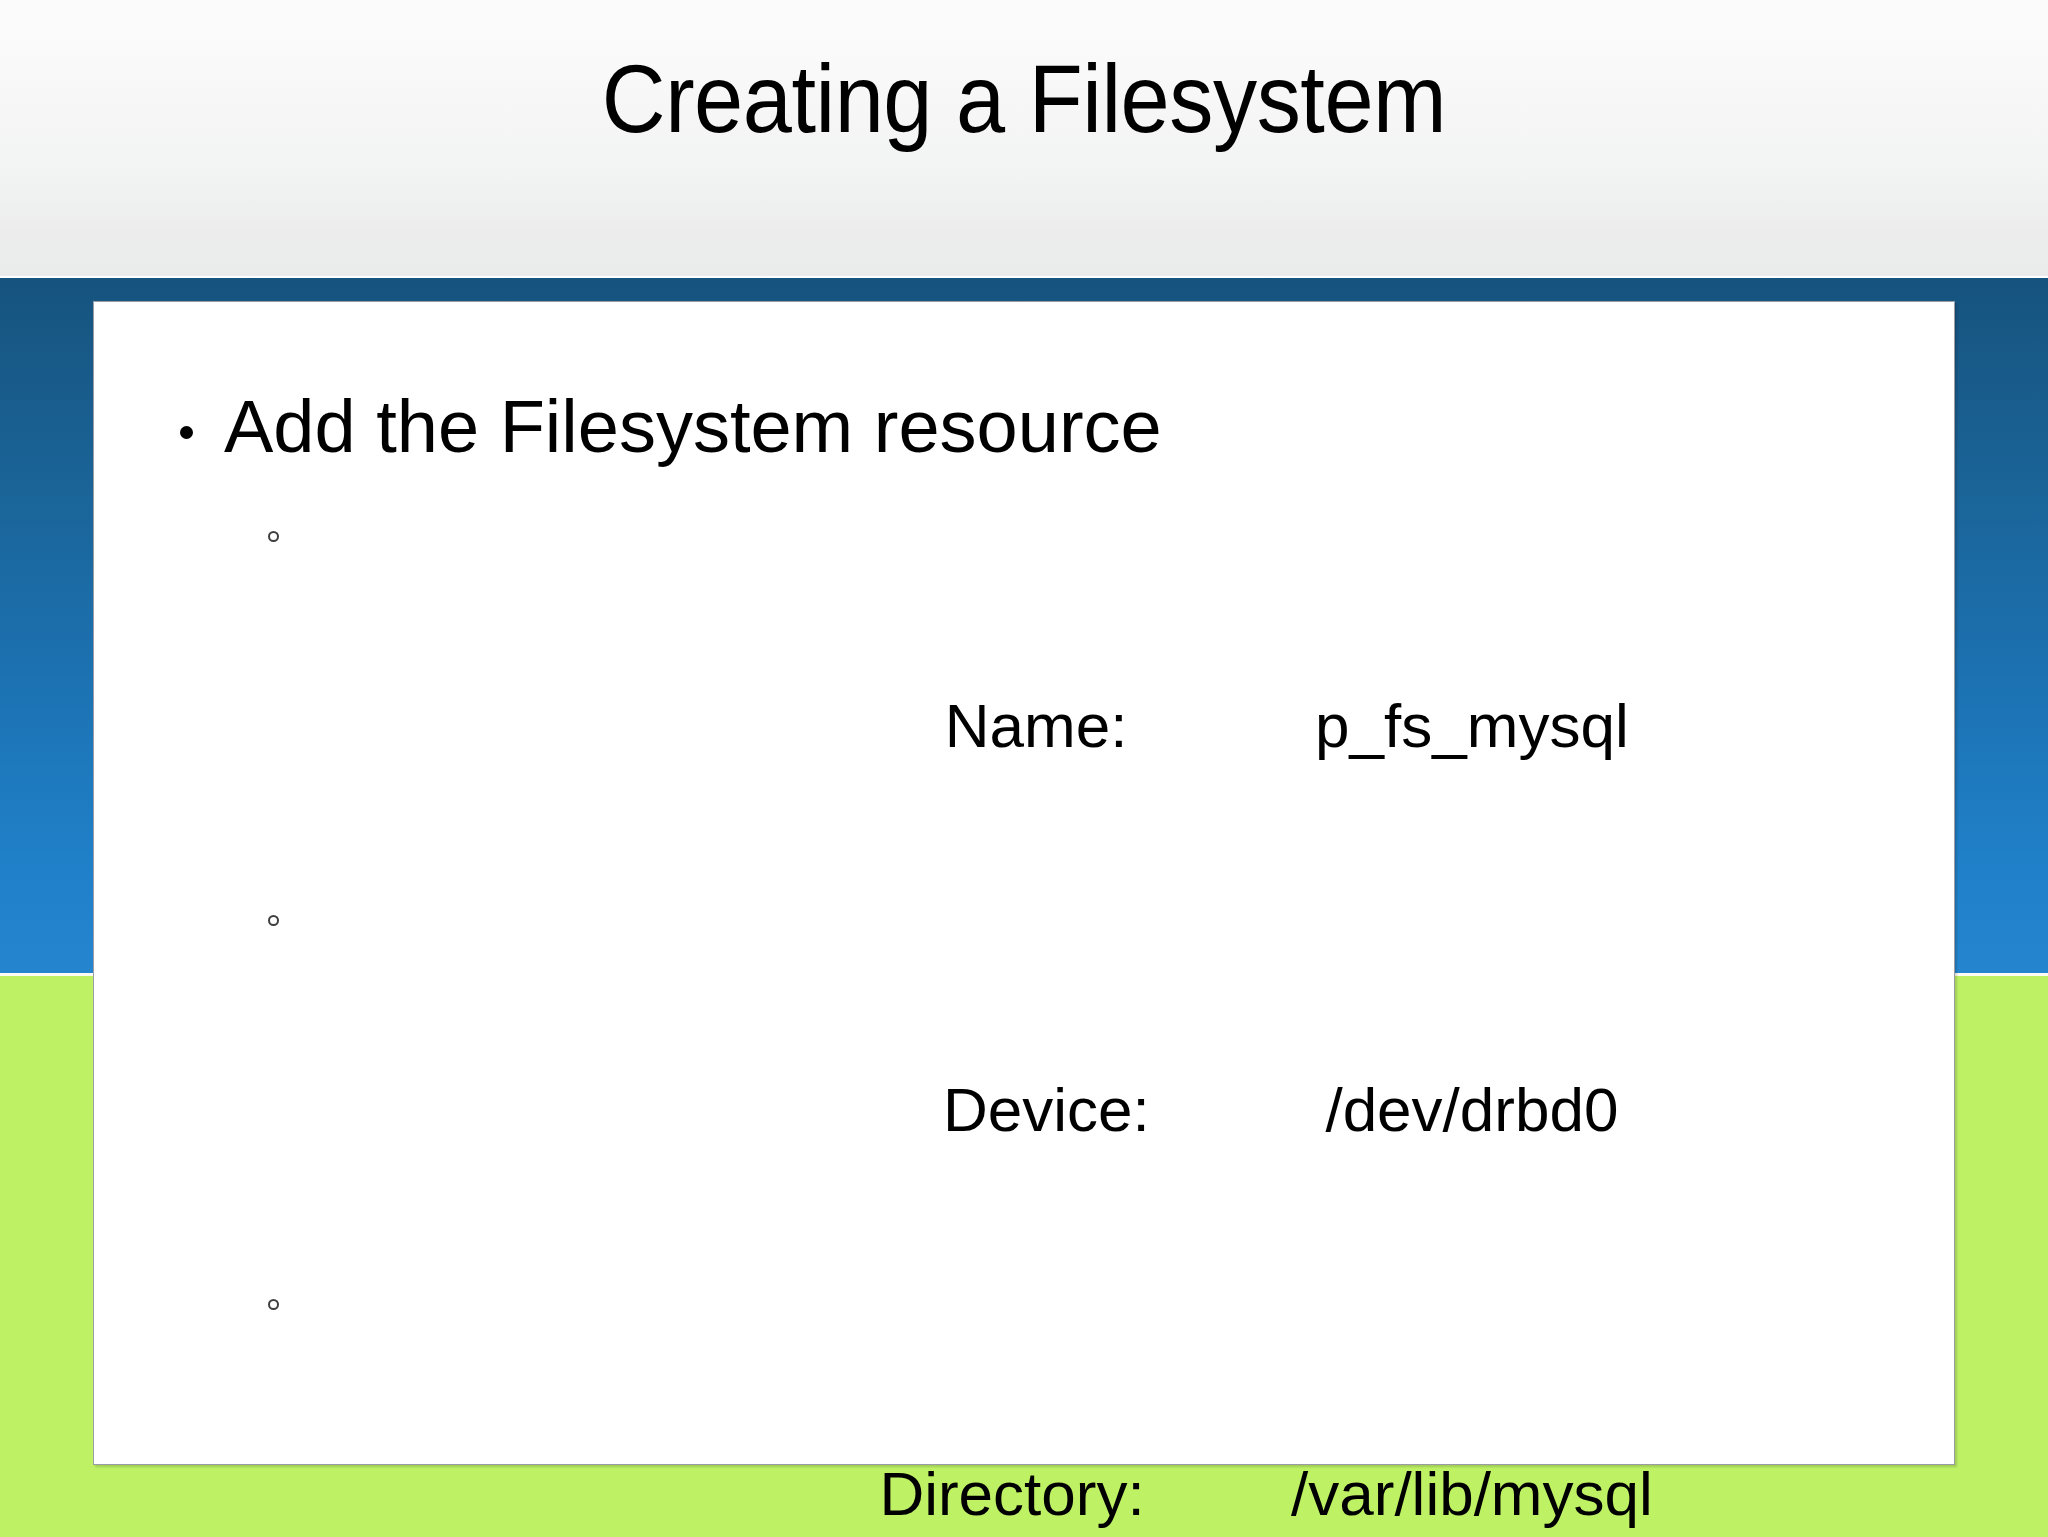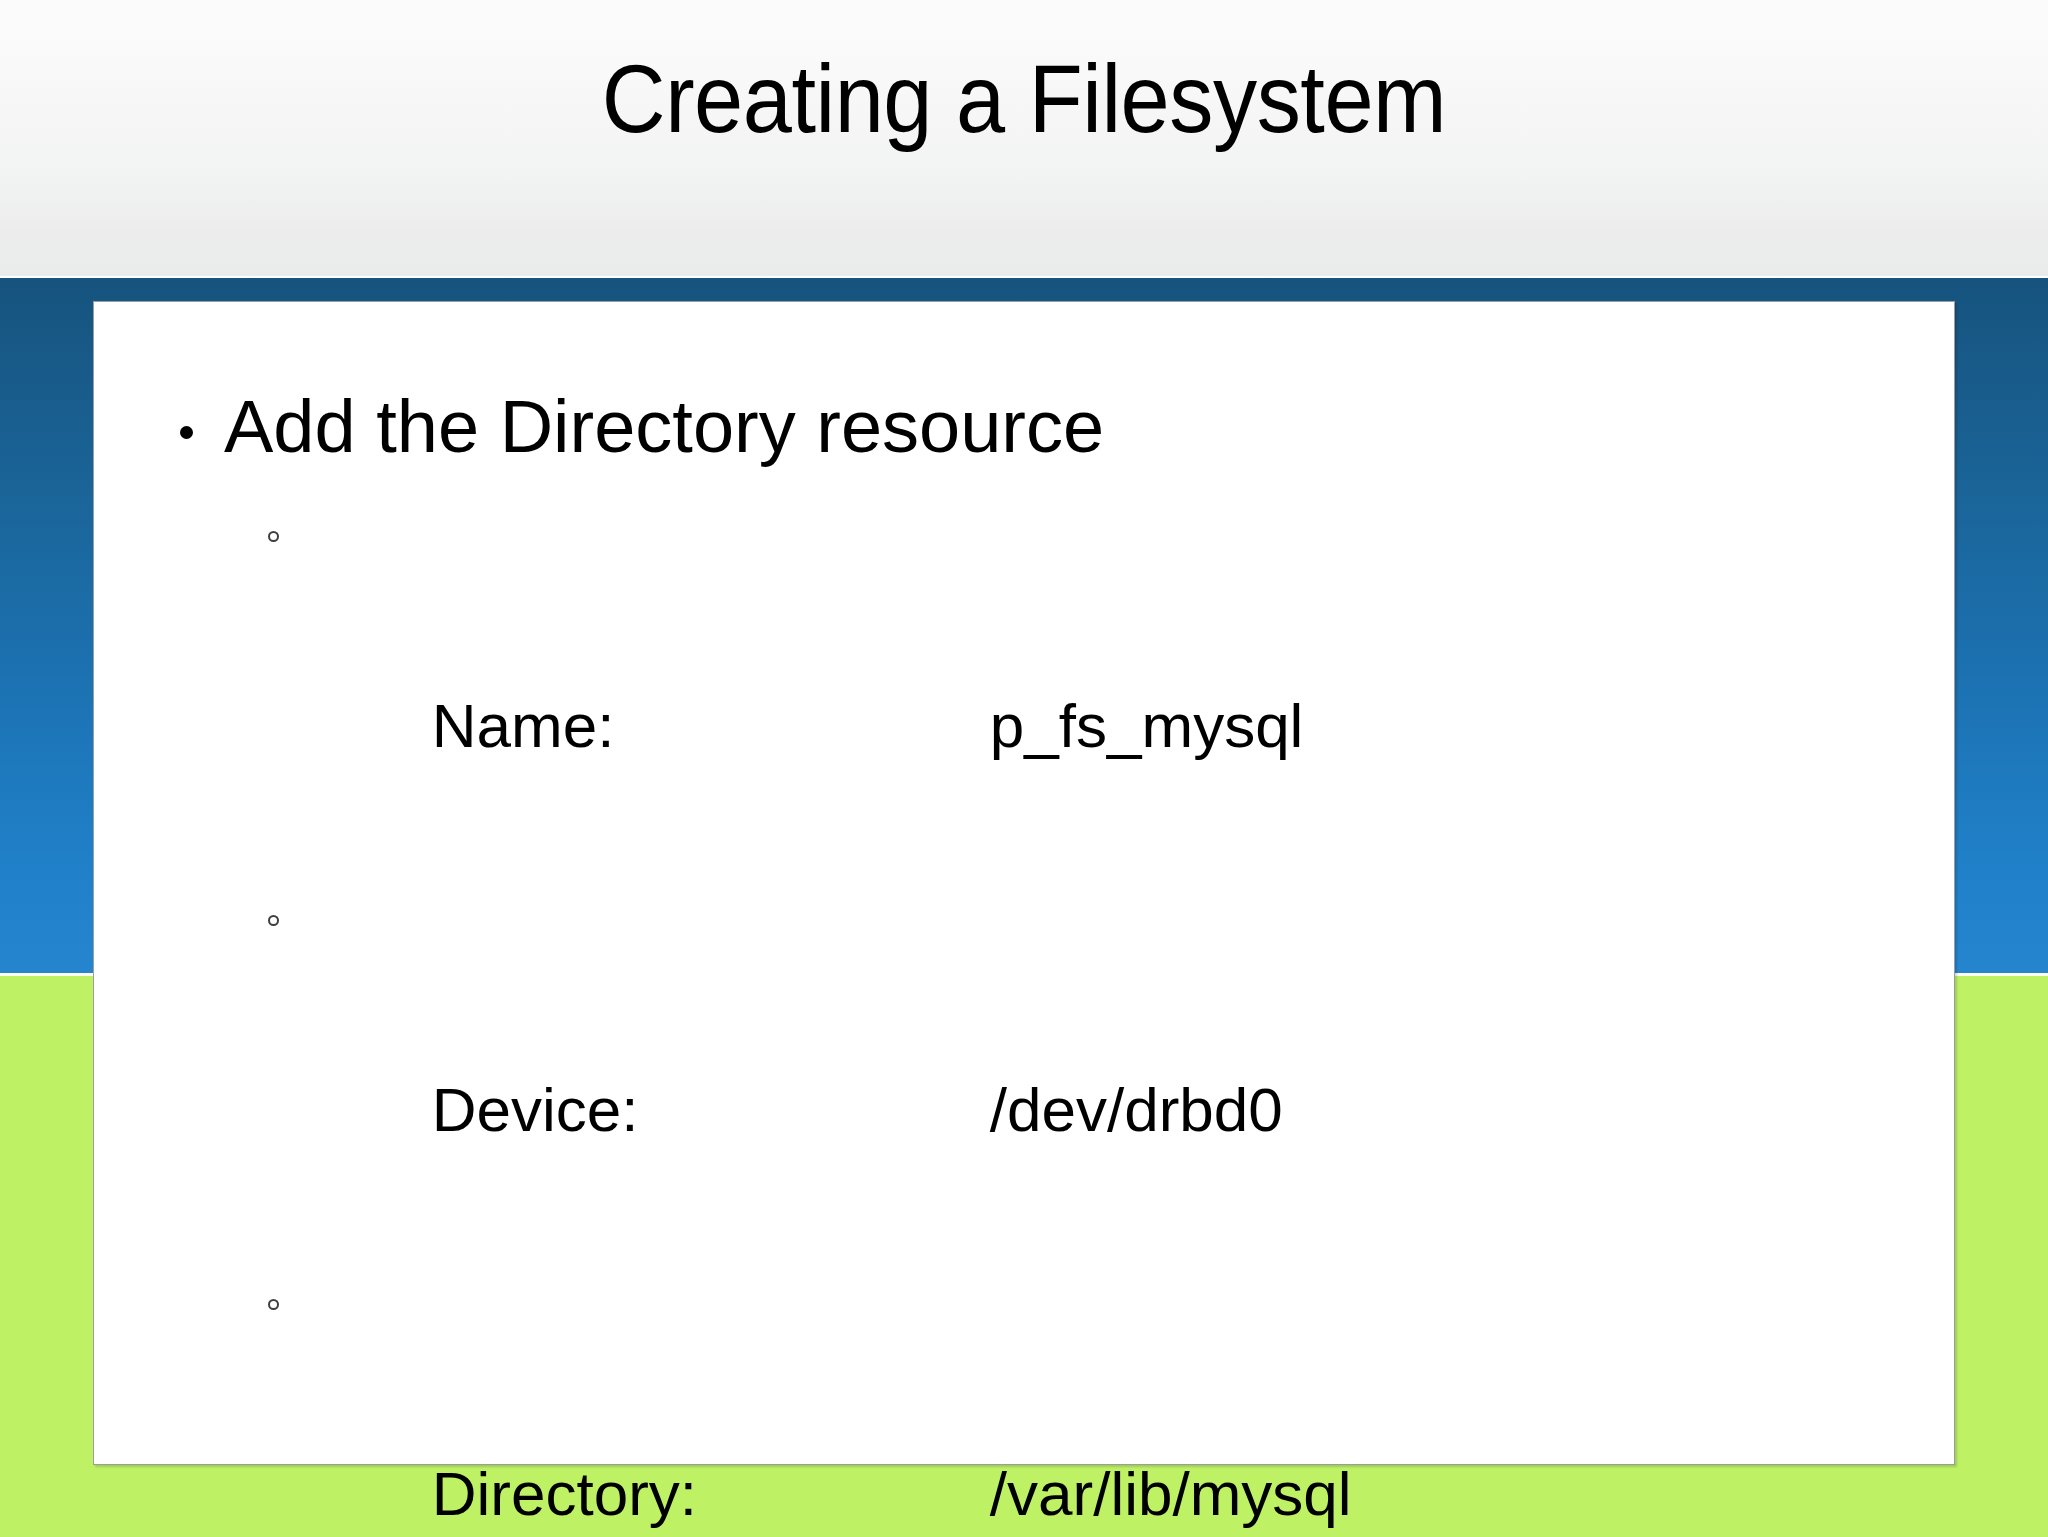--- a/index.html
+++ b/index.html
@@ -130,20 +130,21 @@
 
   .l2-item {
     position: relative;
     margin: 0;
     padding: 0 0 0 200px;
     font-family: "Liberation Sans Narrow", "Liberation Sans", sans-serif;
     font-size: 62px;
     line-height: 96px;
     color: #000000;
     white-space: pre;
+    text-align: center;
   }
   .l2-bullet {
     position: absolute;
     left: 174px;
     top: 45px;
     width: 11px;
     height: 11px;
     border-radius: 50%;
     border: 2px solid #3f3f3f;
     background: transparent;
@@ -173,21 +174,21 @@
   <div id="header-hairline"></div>
   <div id="slide-title">Creating a Filesystem</div>
 
   <div id="content-card">
     <div id="bullet-list">
 
       <div class="list-spacer-top"></div>
 
       <div class="l1-item">
         <span class="l1-bullet"></span>
-        <span>Add the Directory resource</span>
+        <span>Add the Filesystem resource</span>
       </div>
 
       <div class="l2-item tabstop-1">
         <span class="l2-bullet"></span>
         <span class="l2-label">Name:</span><span class="l2-value">p_fs_mysql</span>
       </div>
 
       <div class="l2-item tabstop-1">
         <span class="l2-bullet"></span>
         <span class="l2-label">Device:</span><span class="l2-value">/dev/drbd0</span>

